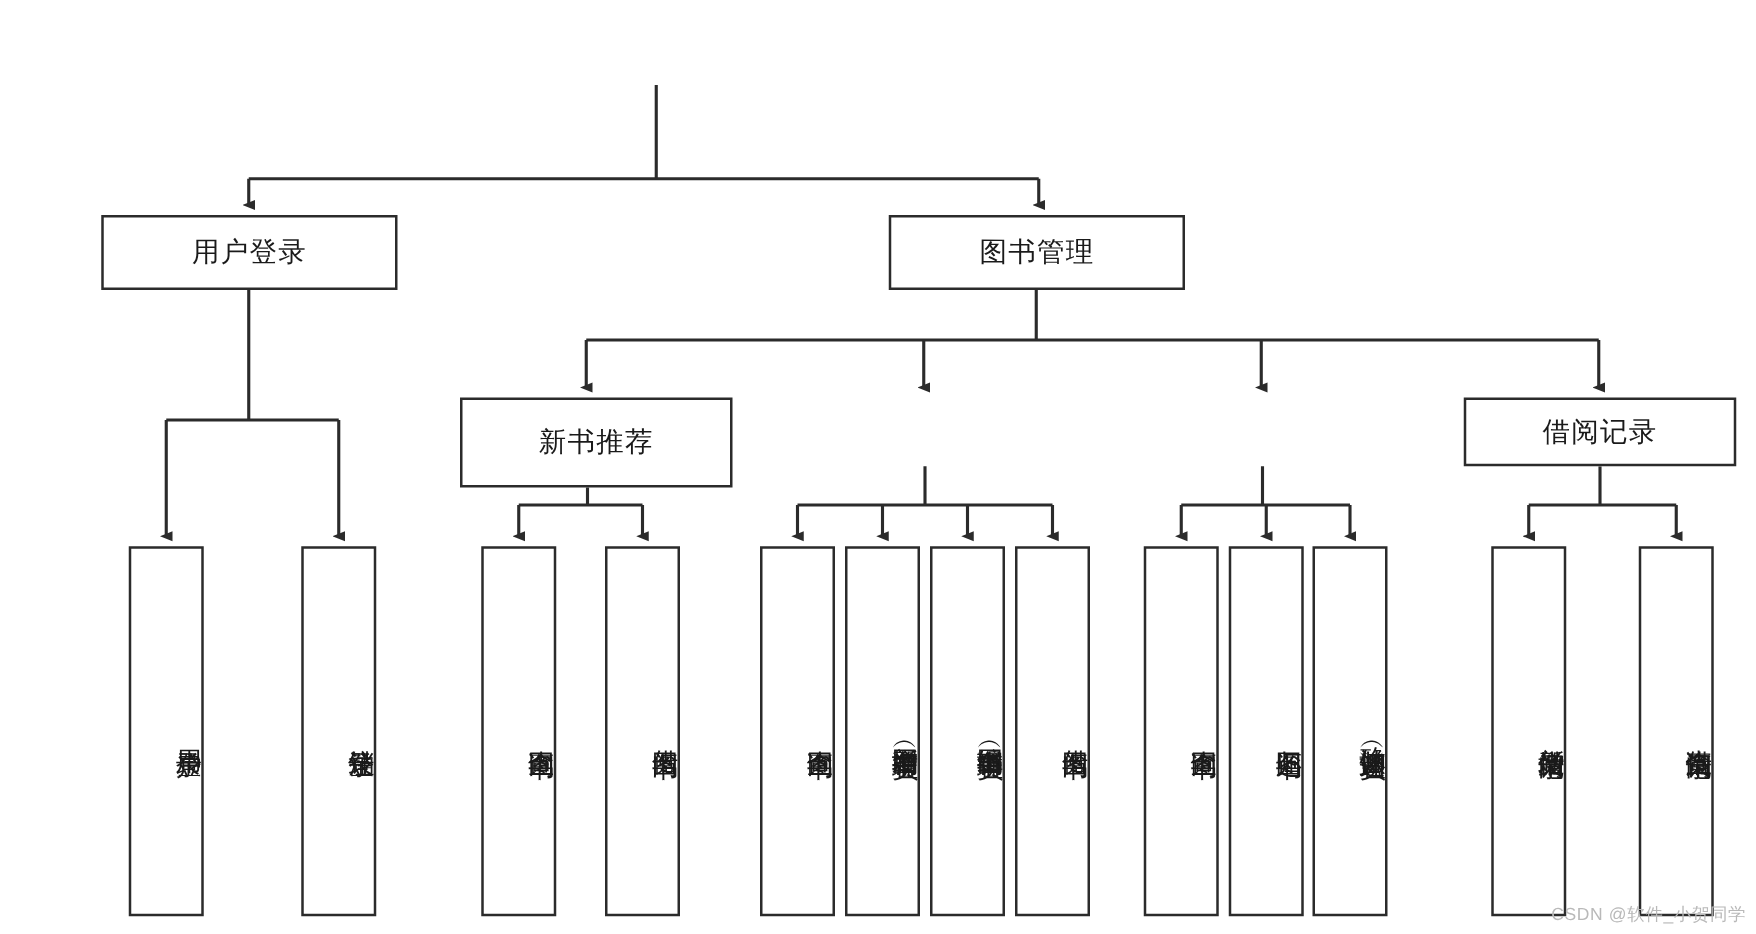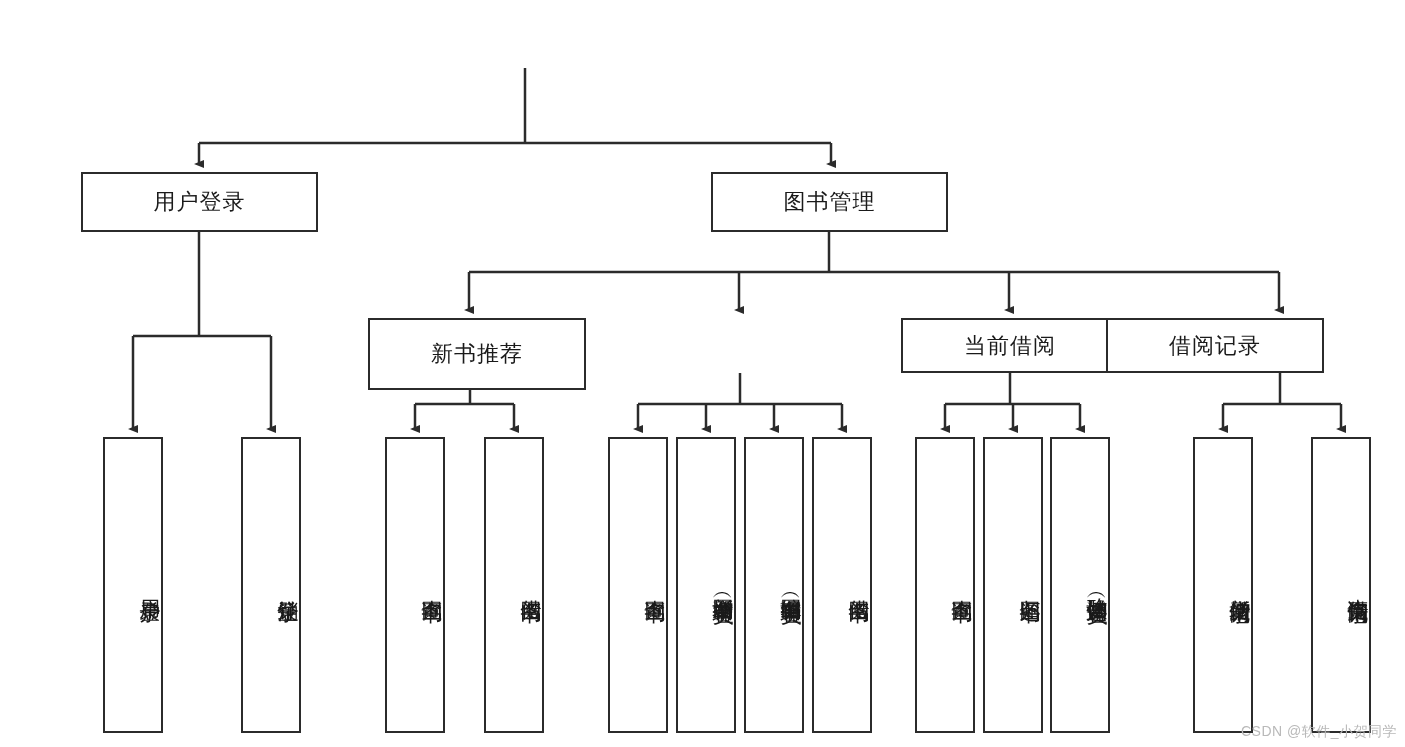--- a/index.html
+++ b/index.html
@@ -141,24 +141,21 @@
   <div class="node-box horizontal" style="left:81px; top:172px; width:237px; height:60px;">
     <span class="node-label">用户登录</span>
   </div>
   <div class="node-box horizontal" style="left:711px; top:172px; width:237px; height:60px;">
     <span class="node-label">图书管理</span>
   </div>
 
   <div class="node-box horizontal" style="left:368px; top:318px; width:218px; height:72px;">
     <span class="node-label">新书推荐</span>
   </div>
-  <div class="node-box horizontal" style="left:901px; top:318px; width:218px; height:55px;">
-    <span class="node-label">当前借阅</span>
-  </div>
-  <div class="node-box horizontal" style="left:1106px; top:318px; width:218px; height:55px;font-family:Liberation Mono, monospace;">
+  <div class="node-box horizontal" style="left:1171px; top:318px; width:218px; height:55px;font-family:Liberation Mono, monospace;">
     <span class="node-label">借阅记录</span>
   </div>
 
   <div class="node-box vertical" style="left:103px; top:437px; width:60px; height:296px;">
     <span class="node-label">用户登录</span>
   </div>
   <div class="node-box vertical" style="left:241px; top:437px; width:60px; height:296px;">
     <span class="node-label">注销登录</span>
   </div>
 

